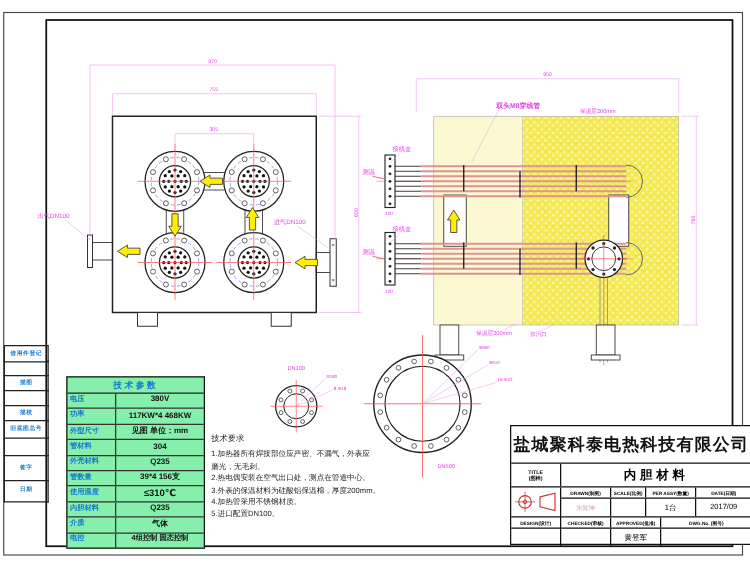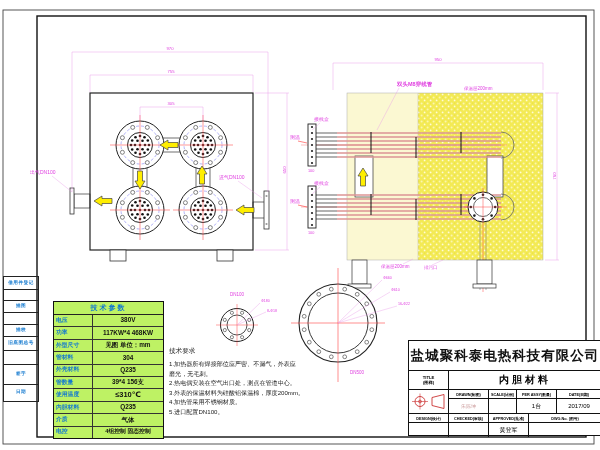--- a/index.html
+++ b/index.html
@@ -6,21 +6,21 @@
   .sheet{position:relative;width:600px;height:450px;background:#fff;overflow:hidden;
          font-family:"Liberation Sans","DejaVu Sans",sans-serif;}
   svg{position:absolute;left:0;top:0;}
   .abs{position:absolute;box-sizing:border-box;margin-left:16px;}
   
   .strip-box{position:absolute;left:3px;width:34px;border:1px solid #222;border-top:none;
              display:flex;align-items:center;justify-content:center;
              font-size:4.6px;font-weight:bold;color:#1379cf;letter-spacing:.5px;text-align:center;line-height:1;}
   .strip-box.first{border-top:1px solid #222;}
   
-  .ptable{left:37px;top:301px;width:111px;border:1.2px solid #111;background:#bef264;}
+  .ptable{left:37px;top:301px;width:111px;border:1.2px solid #111;background:#86efac;}
   .ptable .hdr{height:12px;border-bottom:1px solid #222;display:flex;align-items:center;justify-content:center;
                font-size:7px;font-weight:bold;color:#1379cf;letter-spacing:2px;}
   .prow{display:flex;height:11.4px;border-bottom:.8px solid #333;}
   .prow:last-child{border-bottom:none;}
   .prow .pl{width:36px;border-right:.8px solid #333;display:flex;align-items:center;padding-left:2px;
             font-size:5.8px;font-weight:bold;color:#1379cf;line-height:1;}
   .prow .pv{flex:1;display:flex;align-items:center;justify-content:center;
             font-size:6.4px;font-weight:600;color:#111;line-height:1;white-space:nowrap;}
   
   .treq{left:153px;top:347px;width:196px;color:#222;}

